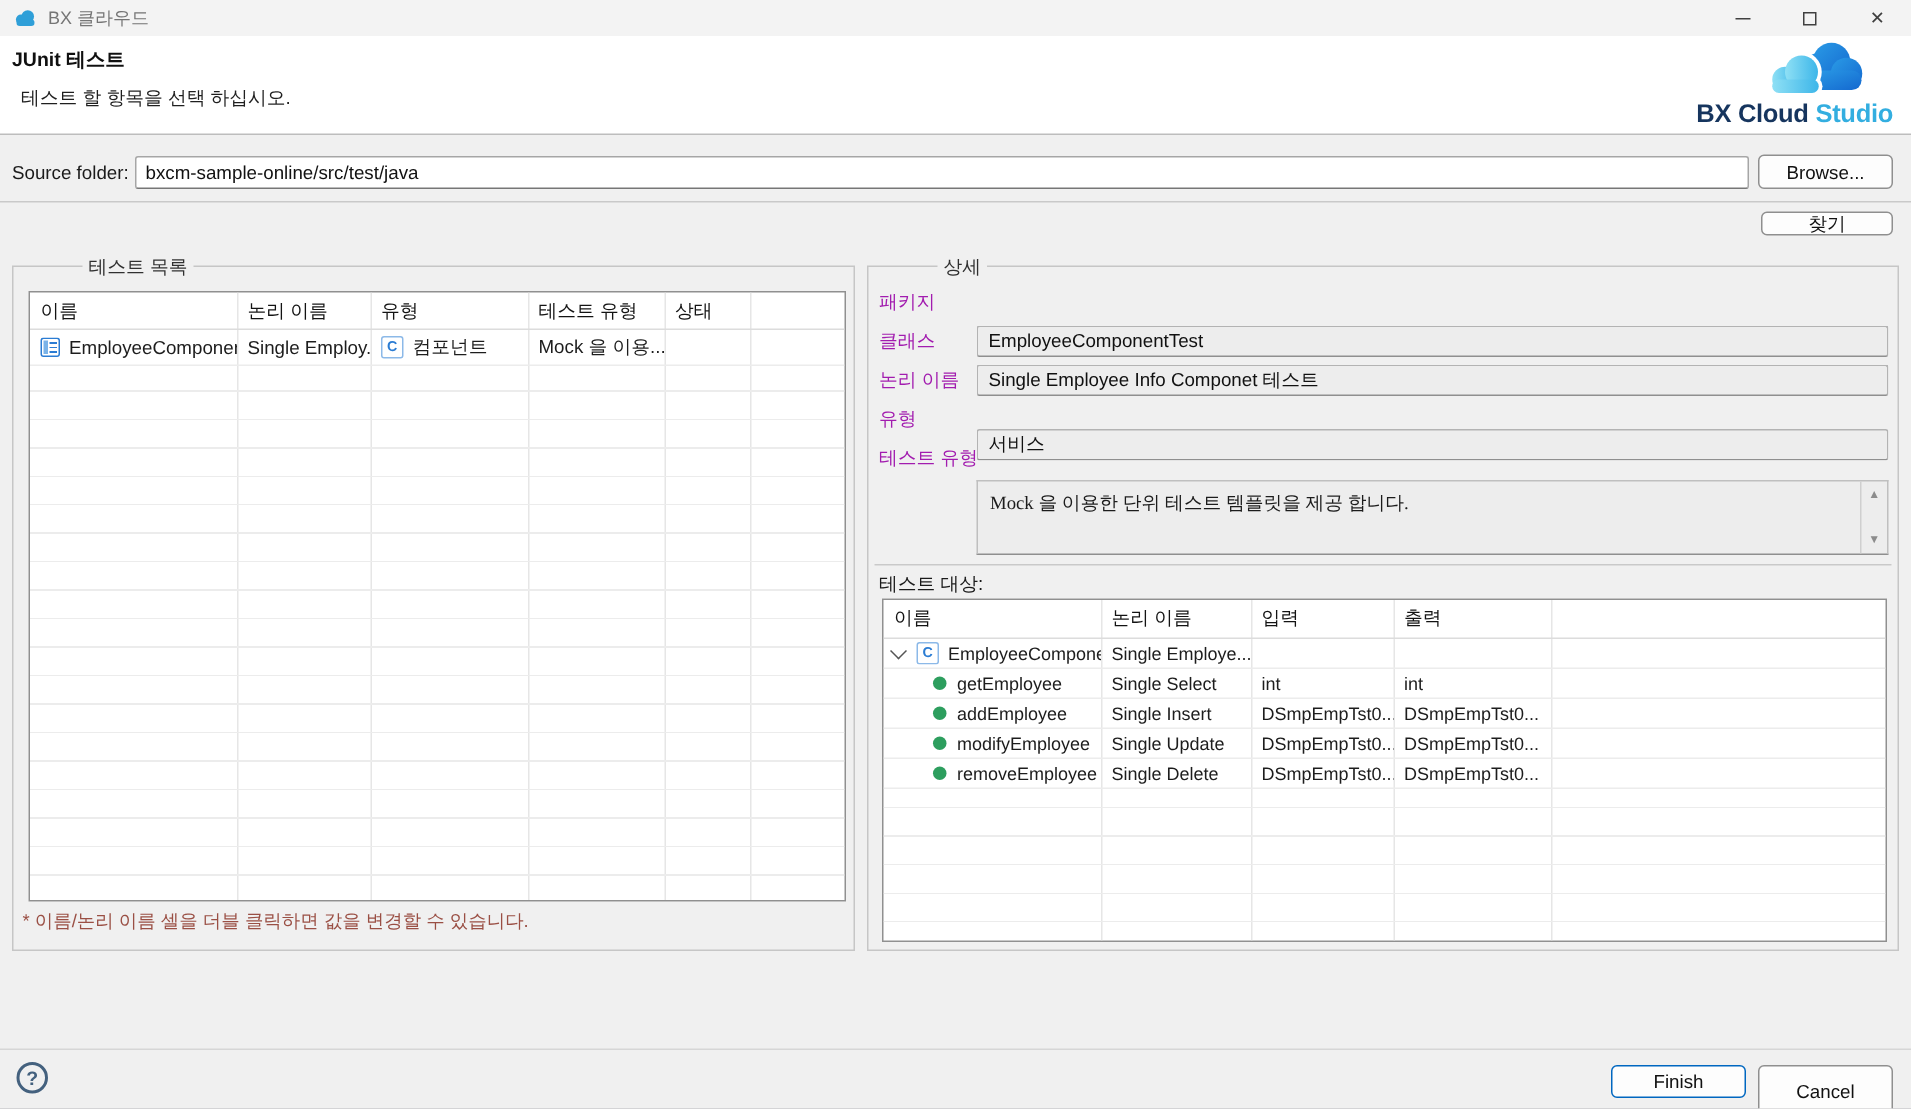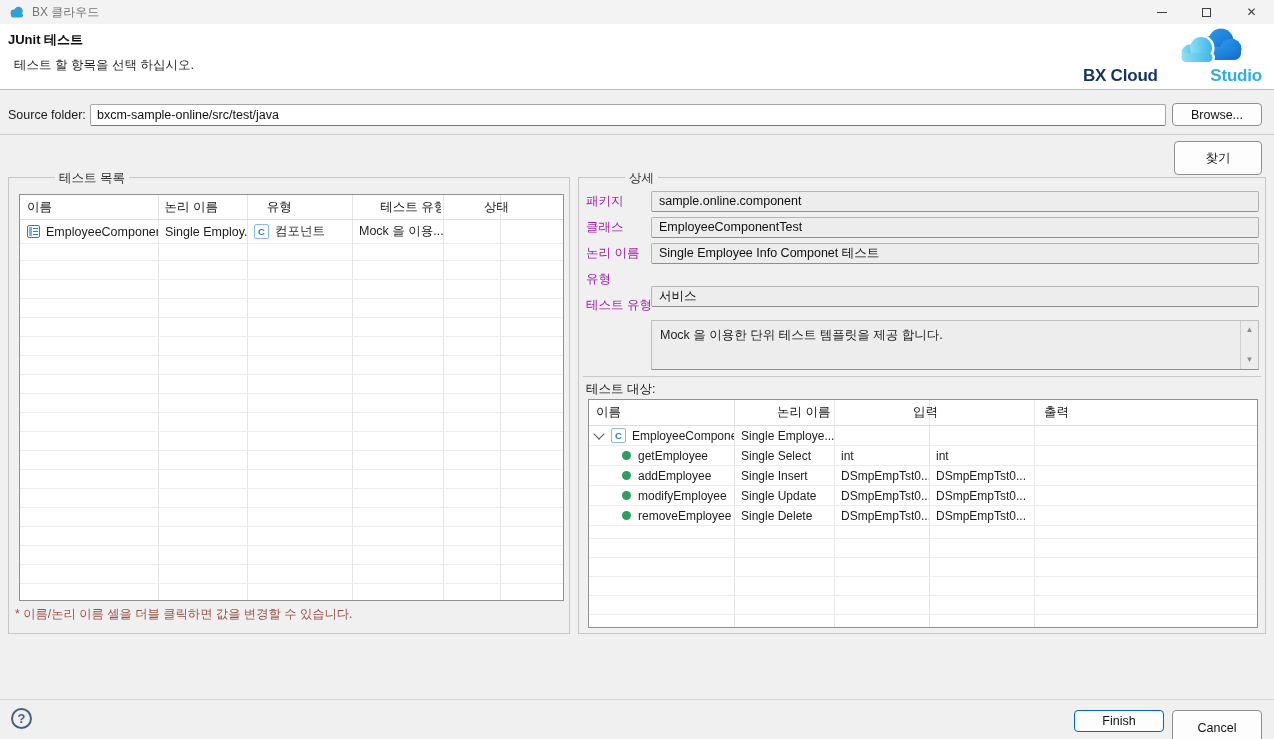--- a/index.html
+++ b/index.html
@@ -16,43 +16,43 @@
   .close-glyph{font-size:12px;line-height:1;}
 
   
   .header{position:absolute;top:24px;left:0;right:0;height:65px;background:#ffffff;border-bottom:1px solid #bdbdbd;}
   .hdr-title{position:absolute;left:8px;top:7px;font-size:13px;font-weight:bold;color:#101010;}
   .hdr-sub{position:absolute;left:14px;top:33px;font-size:12.5px;color:#1f1f1f;}
   .logo{position:absolute;right:8px;top:0;width:130px;height:64px;}
   .logo-cloud{position:absolute;right:20px;top:0px;}
   .logo-text{position:absolute;right:4px;bottom:2px;font-size:17px;letter-spacing:-0.2px;white-space:nowrap;}
   .logo-bold{color:#16355e;font-weight:700;}
-  .logo-light{color:#33aee0;font-weight:600;margin-left:48px;}
+  .logo-light{color:#33aee0;font-weight:600;}
 
   
   .source-label{position:absolute;left:8px;top:108px;font-size:12.5px;color:#1a1a1a;}
   .source-input{position:absolute;left:90px;top:104px;width:1076px;height:22px;box-sizing:border-box;
     border:1px solid #a6a6a6;border-bottom-color:#767676;background:#fff;font-size:12.5px;padding:0 6px;
     color:#111;border-radius:2px;font-family:inherit;}
   .btn{box-sizing:border-box;background:#fdfdfd;border:1px solid #8f8f8f;border-radius:4px;font-size:12.5px;
     color:#111;display:flex;align-items:center;justify-content:center;font-family:inherit;cursor:default;}
   .browse-btn{position:absolute;left:1172px;top:103px;width:90px;height:23px;}
   .hsep{position:absolute;left:0;top:134px;width:100%;height:1px;background:#c9c9c9;}
-  .find-btn{position:absolute;left:1174px;top:141px;width:88px;height:34px;}
+  .find-btn{position:absolute;left:1174px;top:141px;width:88px;height:16px;}
 
   
   .group{position:absolute;border:1px solid #c6c6c6;box-sizing:border-box;}
   .group-label{position:absolute;top:-8px;left:6px;background:#f0f0f0;padding:0 4px;font-size:12.5px;color:#303030;margin-left:40px;}
   .group-left{left:8px;top:177px;width:562px;height:457px;}
   .group-right{left:578px;top:177px;width:688px;height:457px;}
 
   
   .tbl{position:absolute;background:#fff;border:1px solid #909090;box-sizing:border-box;overflow:hidden;}
   .vline{position:absolute;top:0;bottom:0;width:1px;background:#e6e6e6;}
-  .t-head{display:flex;height:24px;align-items:center;border-bottom:1px solid #dcdcdc;font-size:12.5px;color:#131313;position:relative;z-index:1;gap:36px;}
+  .t-head{display:flex;height:24px;align-items:center;border-bottom:1px solid #dcdcdc;font-size:12.5px;color:#131313;position:relative;z-index:1;}
   .th{padding-left:7px;box-sizing:border-box;white-space:nowrap;overflow:hidden;}
   .t-row{display:flex;align-items:center;font-size:12.5px;color:#1d1d1d;border-bottom:1px solid #ececec;position:relative;z-index:1;}
   .td{box-sizing:border-box;padding-left:7px;white-space:nowrap;overflow:hidden;display:flex;align-items:center;}
   .t-fill{position:absolute;left:0;right:0;bottom:0;background:repeating-linear-gradient(to bottom,transparent 0,transparent 18px,#ececec 18px,#ececec 19px);}
 
   
   .tbl-left{left:10px;top:16px;width:545px;height:407px;}
   .tbl-left .t-row{height:23px;}
   .tbl-left .t-fill{top:47px;}
   .lw1{width:138px;} .lw2{width:89px;} .lw3{width:105px;} .lw4{width:91px;} .lw5{width:57px;} .lw6{flex:1;}
@@ -79,21 +79,21 @@
 
   
   .d-label{position:absolute;left:7px;font-size:12.5px;color:#a21caf;line-height:21px;white-space:nowrap;}
   .d-field{position:absolute;left:72px;width:608px;height:21px;box-sizing:border-box;background:#ededed;
     border:1px solid #b3b3b3;border-bottom-color:#8f8f8f;border-radius:2px;font-size:12.5px;color:#111;
     line-height:19px;padding:0 7px;white-space:nowrap;overflow:hidden;}
   .combo-chevron{position:absolute;right:9px;top:6px;width:7px;height:7px;border-right:1.4px solid #5a5a5a;
     border-bottom:1.4px solid #5a5a5a;transform:rotate(45deg);}
   .desc-box{position:absolute;left:72px;top:142px;width:608px;height:50px;box-sizing:border-box;background:#ededed;
     border:1px solid #bfbfbf;border-bottom-color:#8f8f8f;}
-  .desc-text{position:absolute;left:8px;top:6px;right:24px;font-size:12.5px;color:#1c1c1c;}
+  .desc-text{position:absolute;left:8px;top:6px;right:24px;font-size:12.5px;color:#1c1c1c;font-family:Liberation Serif, serif;}
   .scrollstrip{position:absolute;right:0;top:0;bottom:0;width:17px;border-left:1px solid #cfcfcf;}
   .scroll-arrow{position:absolute;left:0;width:17px;text-align:center;font-size:8px;color:#8c8c8c;line-height:8px;}
   .arrow-up{top:5px;} .arrow-down{bottom:5px;}
   .d-sep{position:absolute;left:4px;right:4px;top:198px;height:1px;background:#c9c9c9;}
   .target-label{position:absolute;left:7px;top:203px;font-size:12.5px;color:#1a1a1a;}
 
   
   .footer{position:absolute;left:0;right:0;bottom:0;height:39px;background:#f0f0f0;border-top:1px solid #d6d6d6;}
   .help-btn{position:absolute;left:11px;top:8px;width:21px;height:21px;border:2px solid #44617e;border-radius:50%;
     box-sizing:border-box;color:#44617e;font-size:13px;font-weight:bold;display:flex;align-items:center;justify-content:center;}
@@ -214,21 +214,20 @@
       <div class="t-fill"></div>
     </div>
 
     <div class="footnote">* 이름/논리 이름 셀을 더블 클릭하면 값을 변경할 수 있습니다.</div>
   </div>
 
   <div class="group group-right">
     <span class="group-label">상세</span>
 
     <span class="d-label" style="top:13px">패키지</span>
-    <div class="d-field" style="top:13px">sample.online.component</div>
 
     <span class="d-label" style="top:39px">클래스</span>
     <div class="d-field" style="top:39px">EmployeeComponentTest</div>
 
     <span class="d-label" style="top:65px">논리 이름</span>
     <div class="d-field" style="top:65px">Single Employee Info Componet 테스트</div>
 
     <span class="d-label" style="top:91px">유형</span>
     <div class="d-field" style="top:108px">서비스</div>
 

